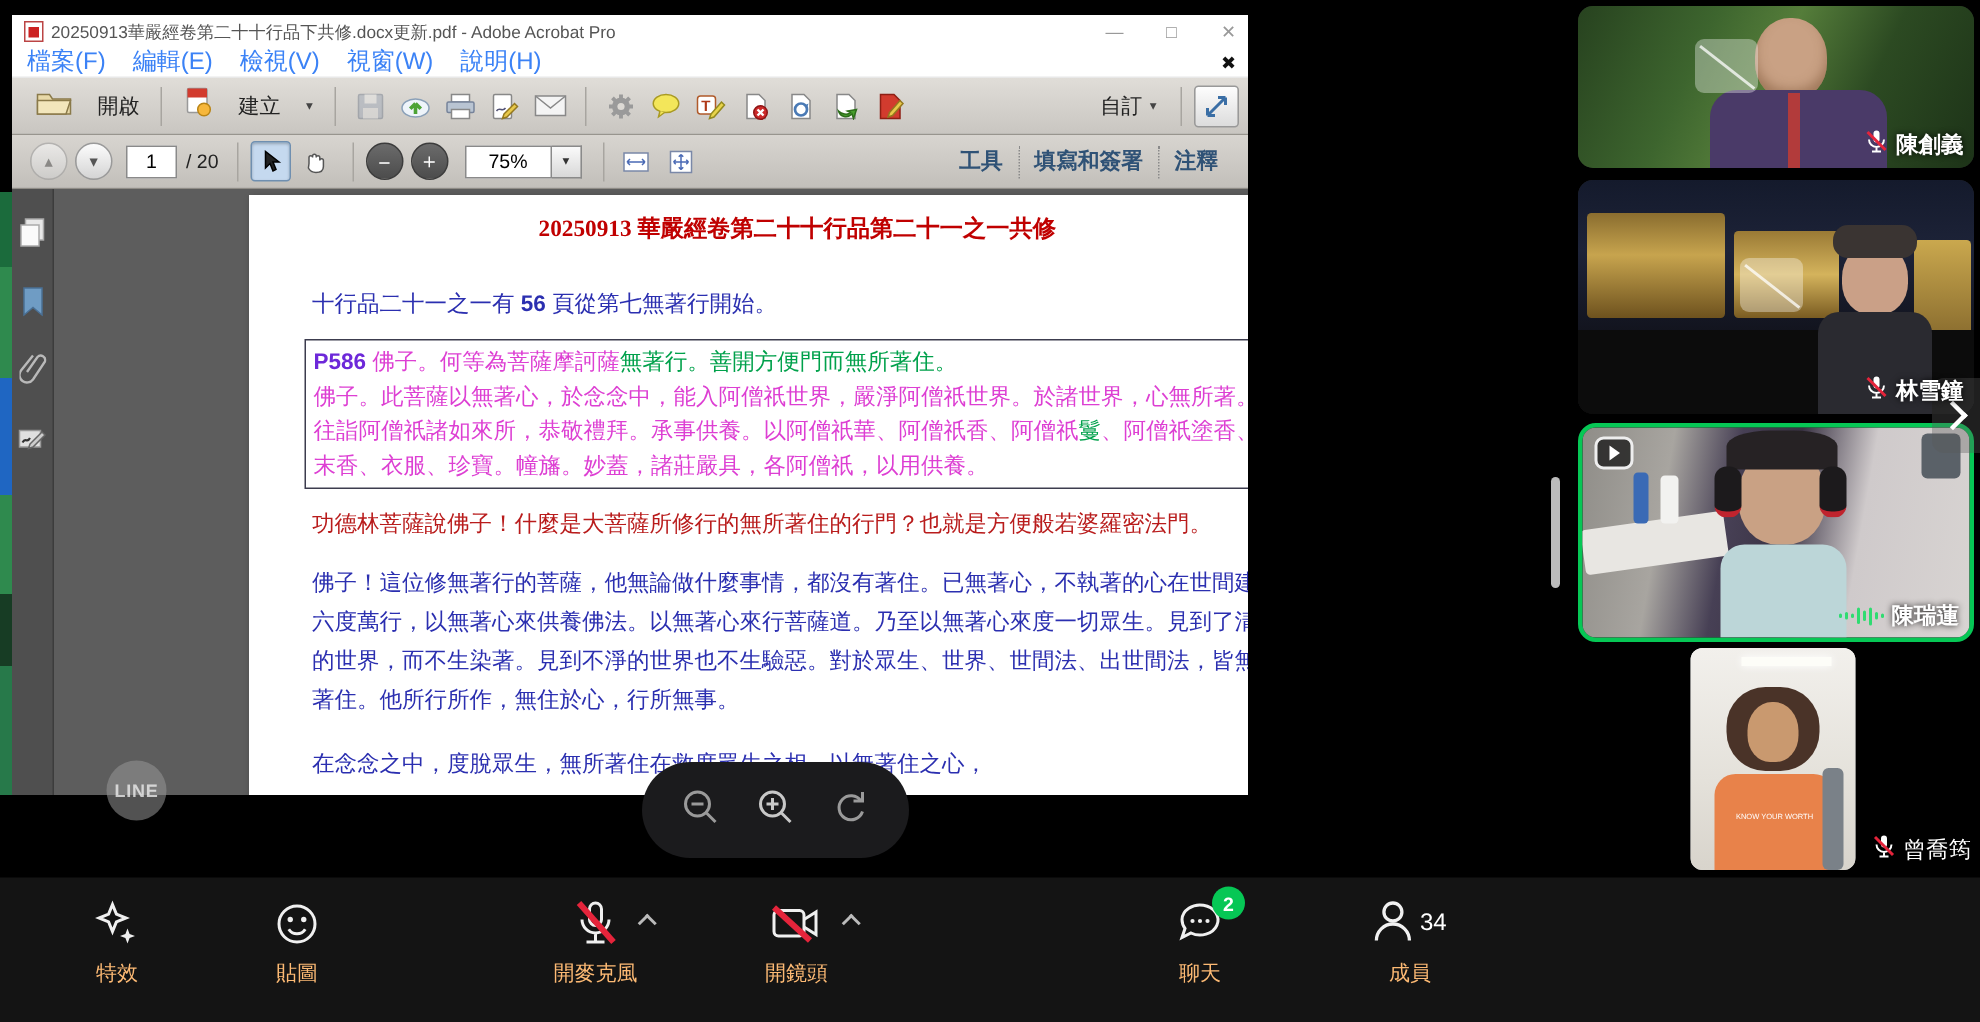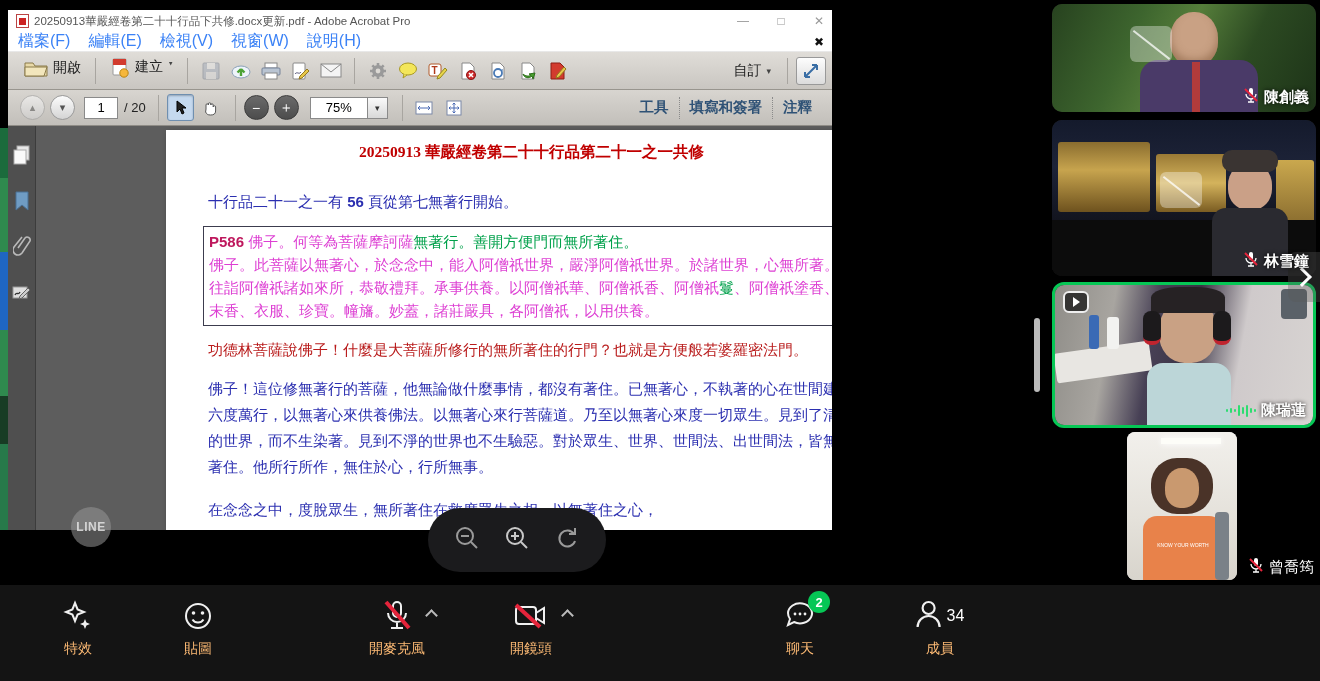--- a/index.html
+++ b/index.html
@@ -18,21 +18,21 @@
   .pdficon::after { content:""; position:absolute; left:2px; top:3px; right:2px; height:7px; background:#c22; }
   .title-text { font-size:11.5px; color:#555; white-space:nowrap; }
   .win-controls { position:absolute; right:6px; top:0; height:22px; display:flex; align-items:center; gap:24px; color:#999; font-size:12px; }
   .win-controls span { width:14px; text-align:center; cursor:default; }
   .menubar { height:20px; background:#fff; border-bottom:1px solid #e8e8e8; display:flex; align-items:center; padding-left:10px; gap:18px; position:relative; }
   .menubar .menu-item { font-size:16px; color:#3b82f6; }
   .menubar .menu-x { position:absolute; right:8px; font-size:12px; font-weight:bold; color:#111; }
 
   .toolbar { height:38px; background:linear-gradient(#e0ddd8,#c9c6c1); border-bottom:1px solid #98958e; display:flex; align-items:center; padding-left:10px; position:relative; }
   .tsep { width:1px; height:26px; background:#a8a5a0; margin:0 8px; }
-  .tbtn { display:flex; align-items:flex-start; gap:5px; padding:3px 6px; border-radius:3px;font-family:Liberation Mono, monospace; }
+  .tbtn { display:flex; align-items:center; gap:17px; padding:3px 6px; border-radius:3px; }
   .tbtn .lbl { font-size:14px; color:#222; }
   .ticon { width:24px; height:22px; display:flex; align-items:center; justify-content:center; margin:0 3px; }
   .caret { font-size:9px; color:#444; }
   .toolbar-right { position:absolute; right:6px; display:flex; align-items:center; }
   .customize { display:flex; align-items:center; gap:5px; margin-right:8px; }
   .customize .lbl { font-size:14px; color:#222; }
   .expand-btn { width:30px; height:28px; background:linear-gradient(#fdfdfd,#dcdcdc); border:1px solid #999; border-radius:3px; display:flex; align-items:center; justify-content:center; }
 
   .navbar { height:36px; background:linear-gradient(#d8d5d0,#c2bfba); border-bottom:1px solid #8f8c86; display:flex; align-items:center; padding-left:12px; position:relative; }
   .circ { width:25px; height:25px; border-radius:50%; background:linear-gradient(#fcfcfc,#d4d4d4); border:1px solid #9a9a9a; display:flex; align-items:center; justify-content:center; font-size:11px; color:#555; margin-right:5px; }
@@ -336,21 +336,21 @@
               <path d="M8 12 l8-8 2 2 -8 8 -3 1 z" fill="#ccc" stroke="#666"></path>
             </svg>
         </span>
       </div>
 
       <div class="pdfpage">
         <div class="pagebody">
           <div class="doc-title" style="color:#c00000">20250913 華嚴經卷第二十十行品第二十一之一共修</div>
           <div class="doc-intro" style="color:#2b2fb0"><span>十行品二十一之一有 </span><span class="b">56</span><span> 頁從第七無著行開始。</span></div>
           <div class="docbox">
-            <div><span class="b" style="color:#be185d">P586 </span><span style="color:#dd3fd3">佛子。何等為菩薩摩訶薩</span><span style="color:#00a14b">無著行。善開方便門而無所著住。</span></div>
+            <div><span class="b" style="color:#6d28d9">P586 </span><span style="color:#dd3fd3">佛子。何等為菩薩摩訶薩</span><span style="color:#00a14b">無著行。善開方便門而無所著住。</span></div>
             <div><span style="color:#dd3fd3">佛子。此菩薩以無著心，於念念中，能入阿僧祇世界，嚴淨阿僧祇世界。於諸世界，心無所著。往詣阿僧祇諸如來所，恭敬禮拜。承事供養。以阿僧祇華、阿僧祇香、阿僧祇</span><span style="color:#00a14b">鬘</span><span style="color:#dd3fd3">、阿僧祇塗香、末香、衣服、珍寶。幢旛。妙蓋，諸莊嚴具，各阿僧祇，以用供養。</span></div>
           </div>
           <p class="para" style="color:#b91c1c">功德林菩薩說佛子！什麼是大菩薩所修行的無所著住的行門？也就是方便般若婆羅密法門。</p>
           <p class="para gap" style="color:#2b2fb0">佛子！這位修無著行的菩薩，他無論做什麼事情，都沒有著住。已無著心，不執著的心在世間建立六度萬行，以無著心來供養佛法。以無著心來行菩薩道。乃至以無著心來度一切眾生。見到了清淨的世界，而不生染著。見到不淨的世界也不生驗惡。對於眾生、世界、世間法、出世間法，皆無所著住。他所行所作，無住於心，行所無事。</p>
           <p class="para" style="color:#2b2fb0">在念念之中，度脫眾生，無所著住在救度眾生之相。以無著住之心，</p>
 
         </div>
 
       </div>
 

